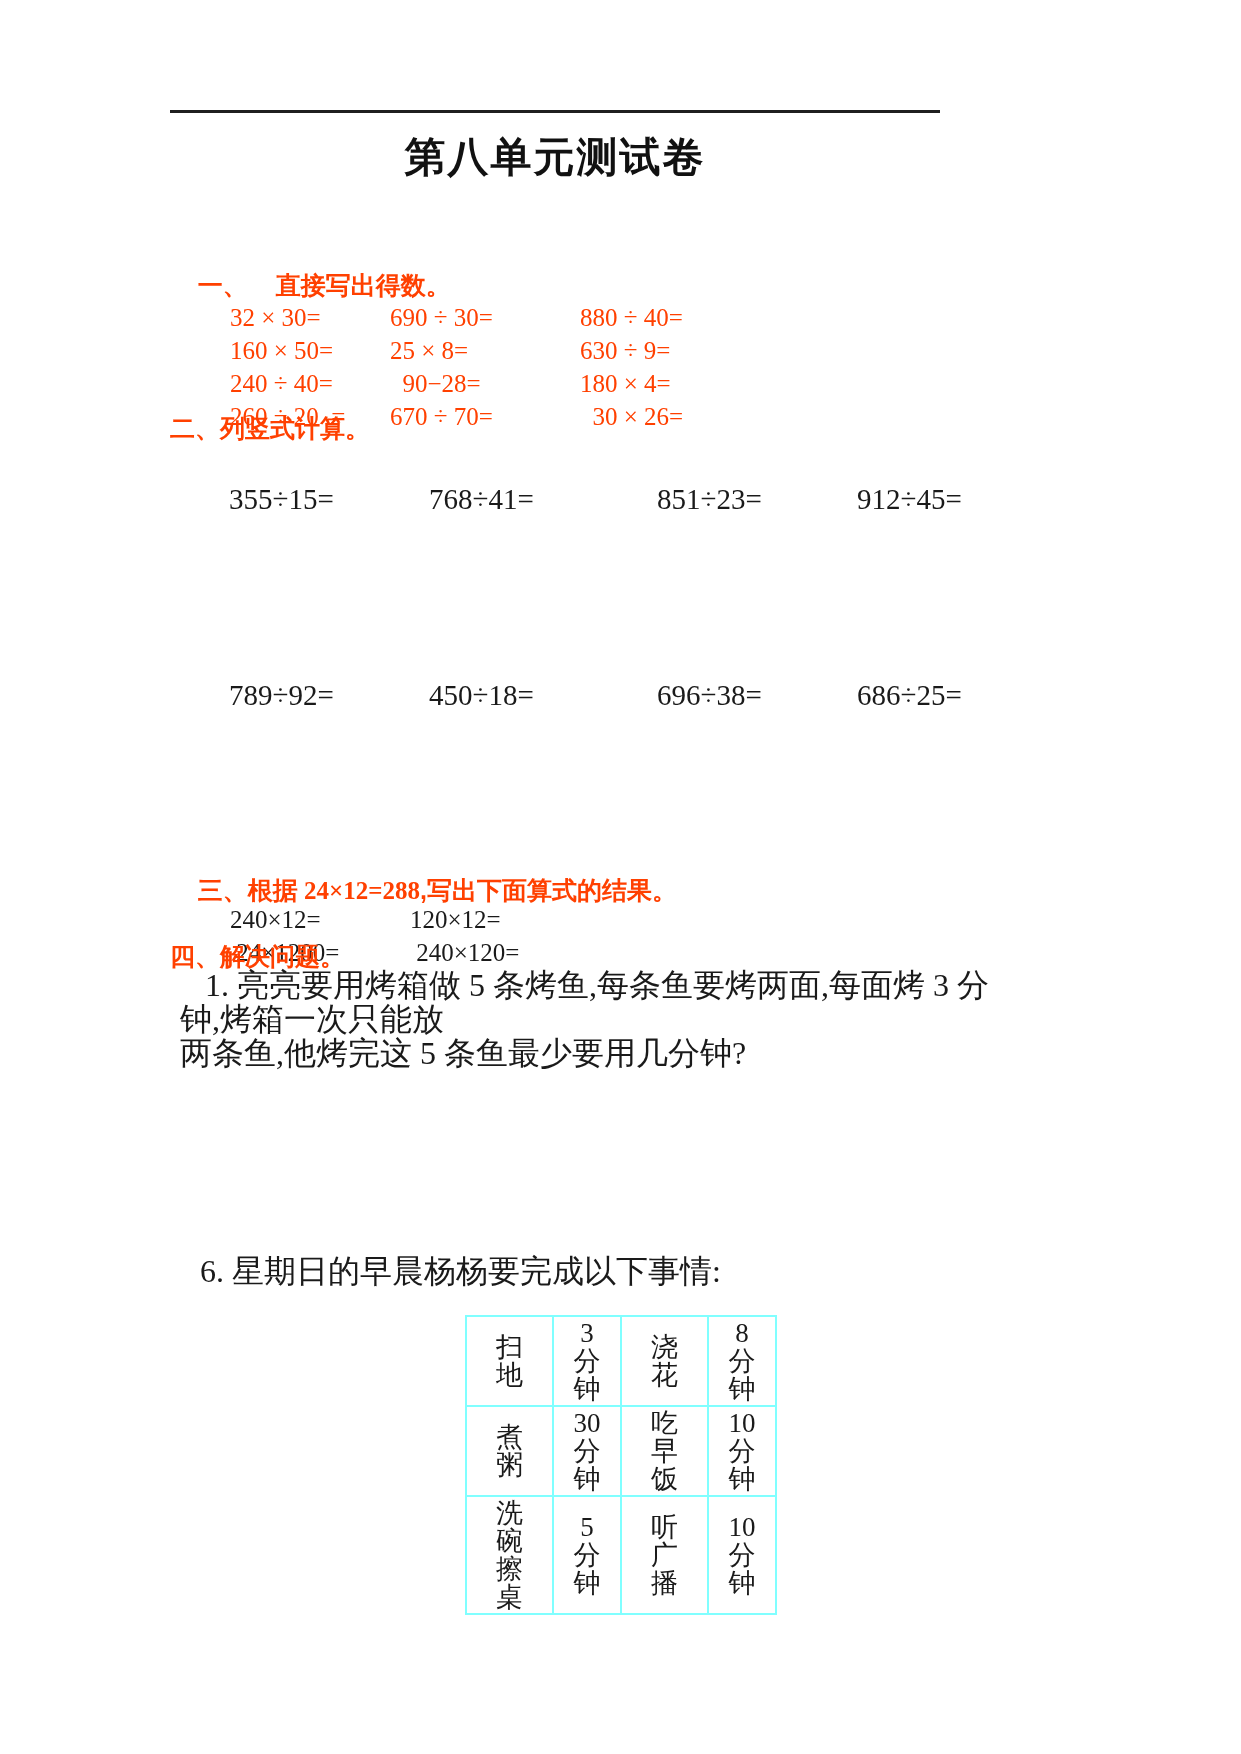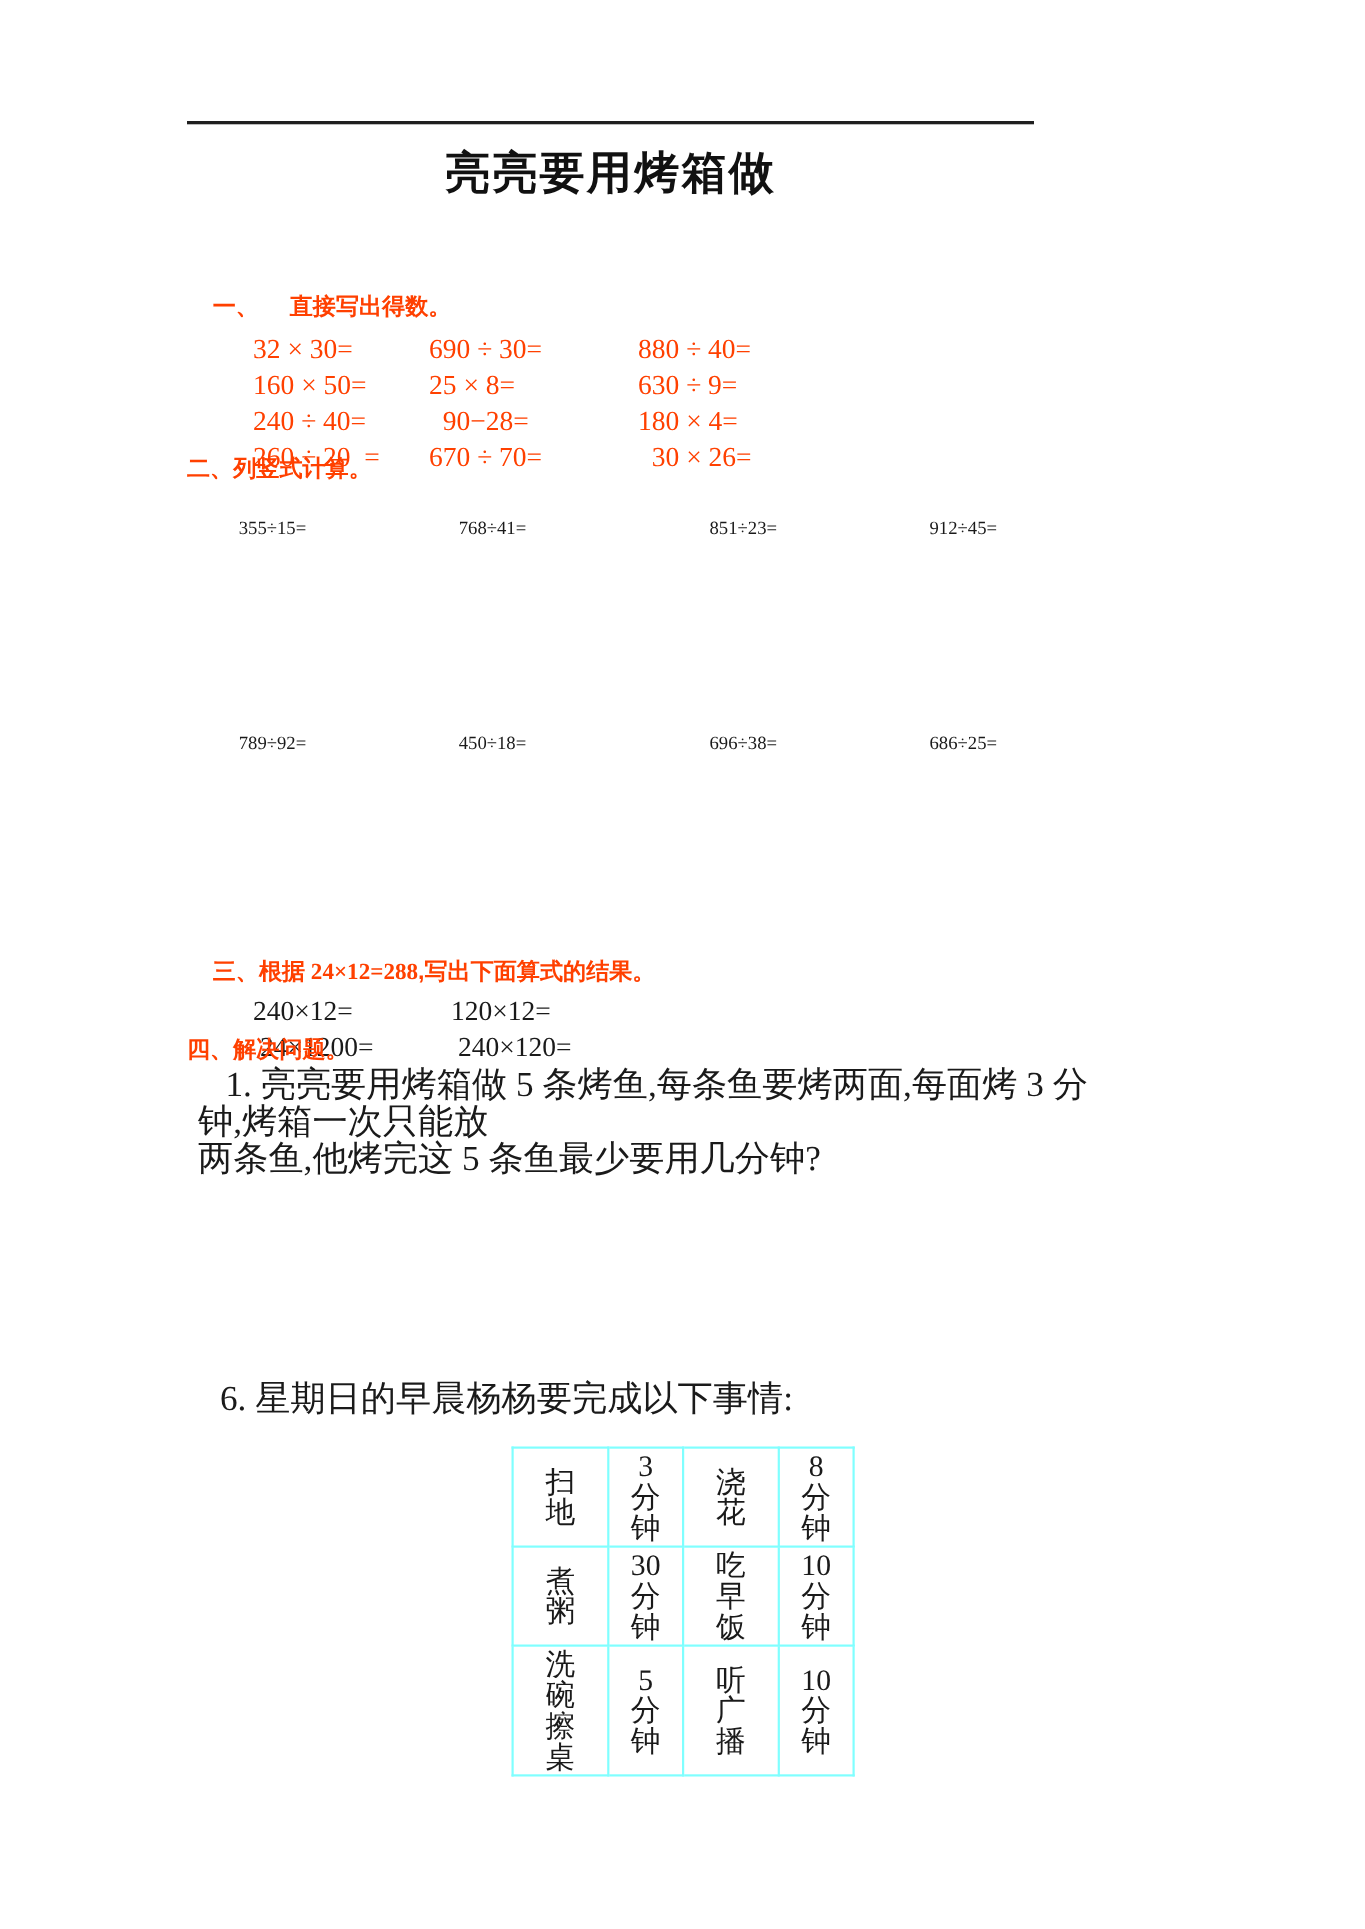--- a/index.html
+++ b/index.html
@@ -16,34 +16,34 @@
   .title{
     left:170px;top:130px;width:770px;
     text-align:center;
     font-family:"Liberation Sans","DejaVu Sans",sans-serif;
     font-weight:bold;font-size:41px;color:#111;
     letter-spacing:2px;
   }
   .heading{
     left:170px;
     font-family:"Liberation Sans","DejaVu Sans",sans-serif;
-    font-weight:bold;font-size:21px;color:#ff4000;
+    font-weight:bold;font-size:25px;color:#ff4000;
     white-space:pre;
   }
   .heading .gap{margin-left:28px;}
   .formula{
     font-family:"Liberation Serif","DejaVu Serif",serif;
     font-weight:bold;
   }
   .eqrow{left:205px;height:33px;white-space:pre;font-size:25px;}
   .eqrow span{display:inline-block;white-space:pre;}
   .orange{color:#ff4000;}
   .s1 .c1{width:160px;}
   .s1 .c2{width:190px;}
-  .s2row{left:200px;height:33px;white-space:pre;font-size:17px;color:#1a1a1a;}
+  .s2row{left:200px;height:33px;white-space:pre;font-size:29px;color:#1a1a1a;}
   .s2row span{display:inline-block;white-space:pre;}
   .s2row .c1{width:200px;}
   .s2row .c2{width:228px;}
   .s2row .c3{width:200px;}
   .s3 .c1{width:180px;}
   .ptext{
     font-size:32px;color:#1a1a1a;
     line-height:34px;
   }
   .p1{
@@ -68,21 +68,21 @@
   .colA{width:85px;} .colB{width:66px;} .colC{width:85px;} .colD{width:66px;}
   .rowA{height:79px;} .rowB{height:83px;} .rowC{height:106px;}
 </style>
 </head>
 <body>
 
 <div class="page">
 
   <div class="abs topline"></div>
 
-  <div class="abs title">亮亮要用烤箱做</div>
+  <div class="abs title">第八单元测试卷</div>
 
   <div class="abs heading" style="top:240px;">
     <span>一、</span><span class="gap">直接写出得数。</span>
   </div>
   <div class="abs eqrow s1 orange" style="top:276px;">
     <span class="c1">32 × 30=</span><span class="c2">690 ÷ 30=</span><span class="c3">880 ÷ 40=</span>
   </div>
   <div class="abs eqrow s1 orange" style="top:309px;">
     <span class="c1">160 × 50=</span><span class="c2">25 × 8=</span><span class="c3">630 ÷ 9=</span>
   </div>

